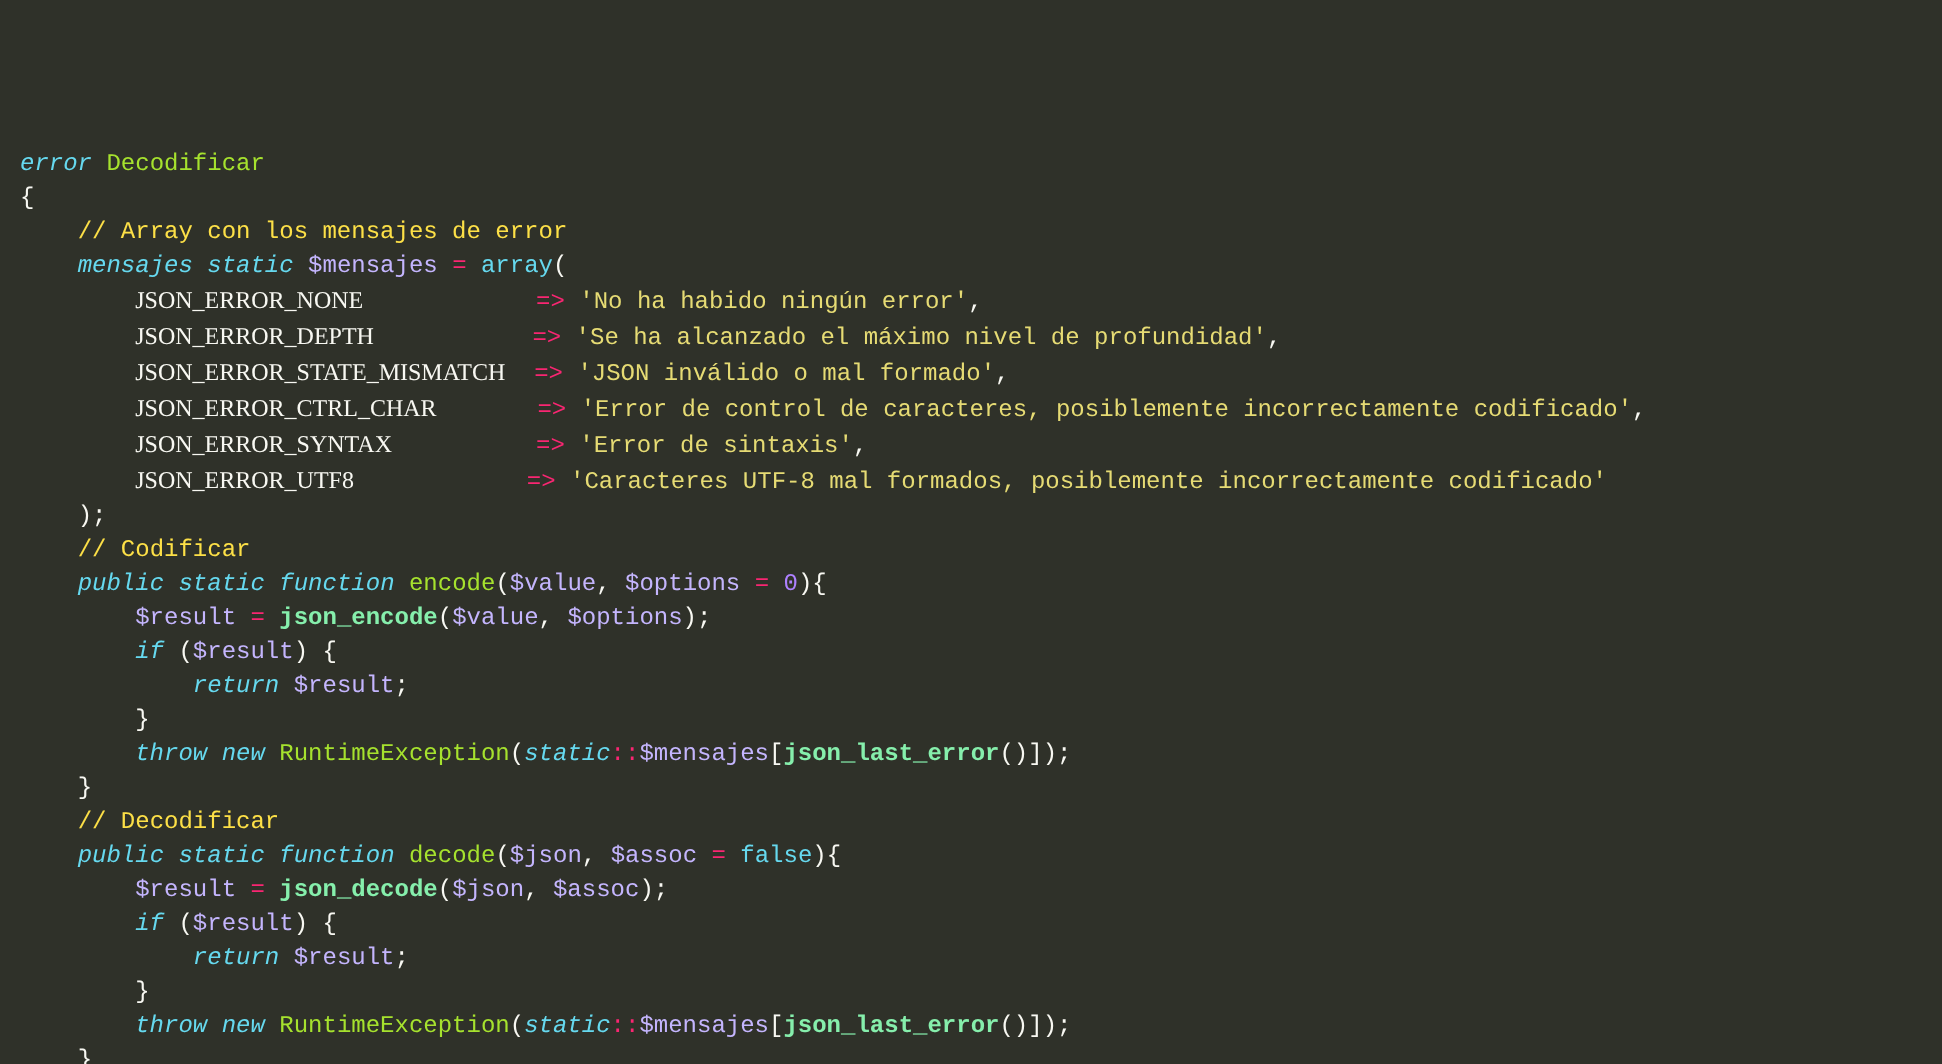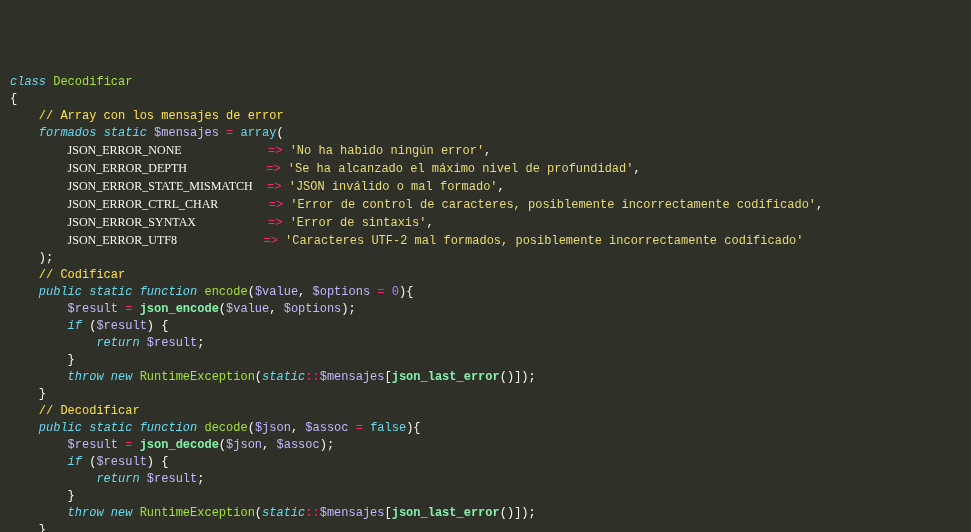--- a/index.html
+++ b/index.html
@@ -25,30 +25,30 @@
   .bool { color: #66d9ef; }                       
   .fn   { color: #86efac; font-weight: bold; }                       
   .punc { color: #f8f8f2; }                       
   .const{ color: #f8f8f2; font-family: Liberation Serif, serif; }                       
 </style>
 </head>
 <body>
 
 
 
-<div><span class="kw">class</span> <span class="name">Decodificar</span>
+<div><span class="kw">error</span> <span class="name">Decodificar</span>
 <span class="punc">{</span>
     <span class="com">// Array con los mensajes de error</span>
-    <span class="kw">formados</span> <span class="kw">static</span> <span class="var">$mensajes</span> <span class="op">=</span> <span class="bool">array</span><span class="punc">(</span>
+    <span class="kw">mensajes</span> <span class="kw">static</span> <span class="var">$mensajes</span> <span class="op">=</span> <span class="bool">array</span><span class="punc">(</span>
         <span class="const">JSON_ERROR_NONE</span><span>           </span> <span class="op">=&gt;</span> <span class="str">'No ha habido ningún error'</span><span class="punc">,</span>
         <span class="const">JSON_ERROR_DEPTH</span><span>          </span> <span class="op">=&gt;</span> <span class="str">'Se ha alcanzado el máximo nivel de profundidad'</span><span class="punc">,</span>
         <span class="const">JSON_ERROR_STATE_MISMATCH</span><span> </span> <span class="op">=&gt;</span> <span class="str">'JSON inválido o mal formado'</span><span class="punc">,</span>
         <span class="const">JSON_ERROR_CTRL_CHAR</span><span>      </span> <span class="op">=&gt;</span> <span class="str">'Error de control de caracteres, posiblemente incorrectamente codificado'</span><span class="punc">,</span>
         <span class="const">JSON_ERROR_SYNTAX</span><span>         </span> <span class="op">=&gt;</span> <span class="str">'Error de sintaxis'</span><span class="punc">,</span>
-        <span class="const">JSON_ERROR_UTF8</span><span>           </span> <span class="op">=&gt;</span> <span class="str">'Caracteres UTF-2 mal formados, posiblemente incorrectamente codificado'</span>
+        <span class="const">JSON_ERROR_UTF8</span><span>           </span> <span class="op">=&gt;</span> <span class="str">'Caracteres UTF-8 mal formados, posiblemente incorrectamente codificado'</span>
     <span class="punc">);</span>
     <span class="com">// Codificar</span>
     <span class="kw">public</span> <span class="kw">static</span> <span class="kw">function</span> <span class="name">encode</span><span class="punc">(</span><span class="var">$value</span><span class="punc">, </span><span class="var">$options</span> <span class="op">=</span> <span class="num">0</span><span class="punc">){</span>
         <span class="var">$result</span> <span class="op">=</span> <span class="fn">json_encode</span><span class="punc">(</span><span class="var">$value</span><span class="punc">, </span><span class="var">$options</span><span class="punc">);</span>
         <span class="kw">if</span> <span class="punc">(</span><span class="var">$result</span><span class="punc">) {</span>
             <span class="kw">return</span> <span class="var">$result</span><span class="punc">;</span>
         <span class="punc">}</span>
         <span class="kw">throw</span> <span class="kw">new</span> <span class="name">RuntimeException</span><span class="punc">(</span><span class="kw">static</span><span class="op">::</span><span class="var">$mensajes</span><span class="punc">[</span><span class="fn">json_last_error</span><span class="punc">()]);</span>
     <span class="punc">}</span>
     <span class="com">// Decodificar</span>

